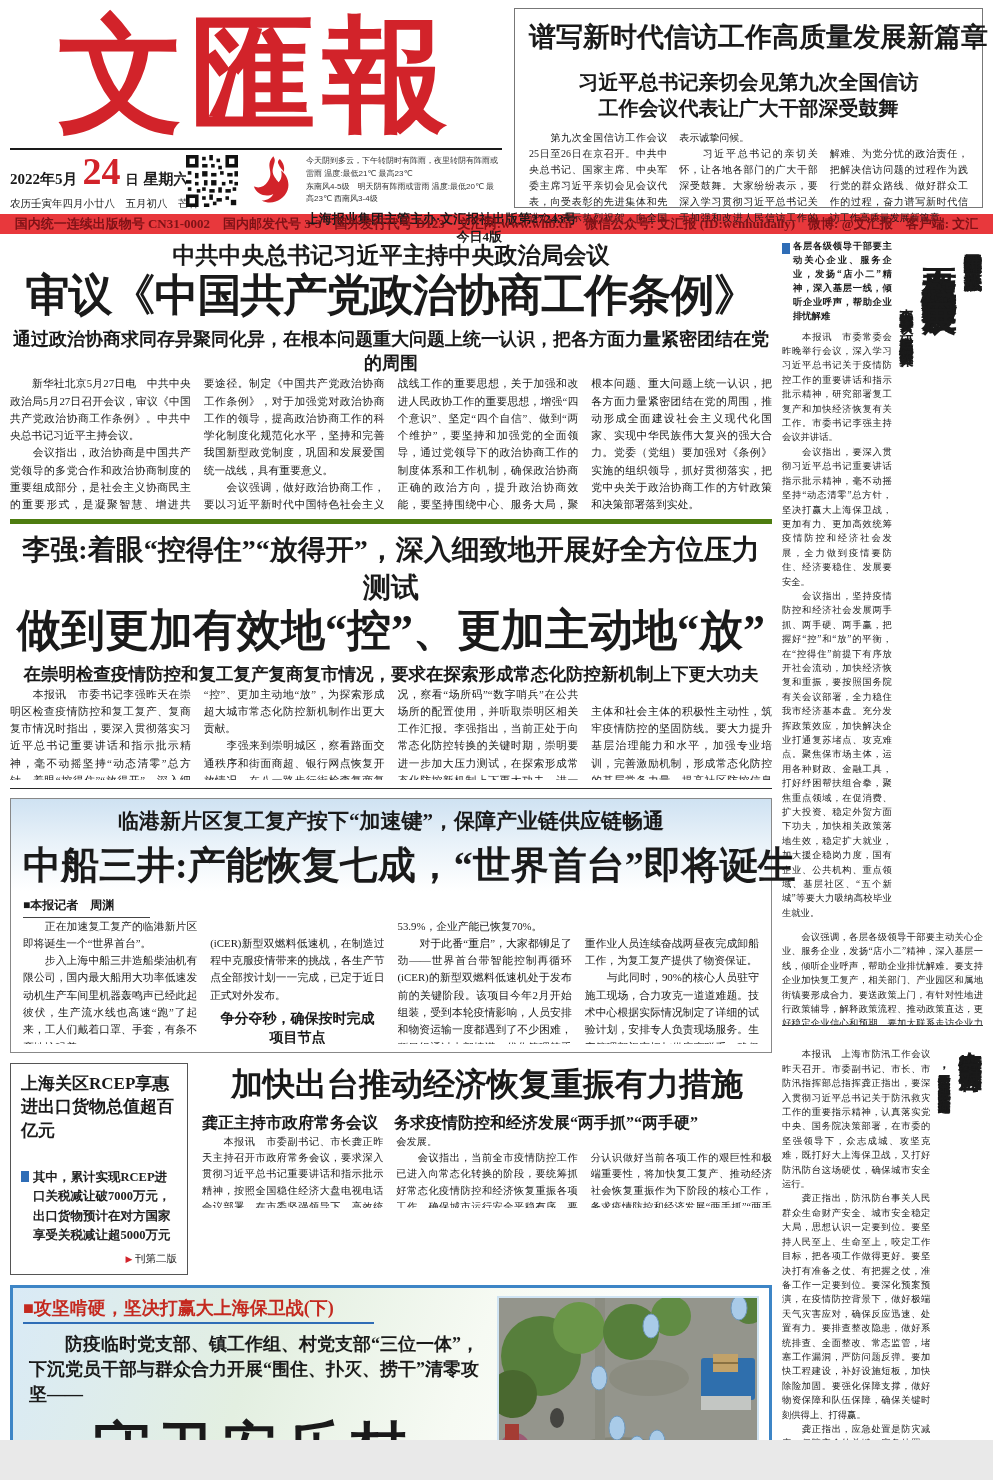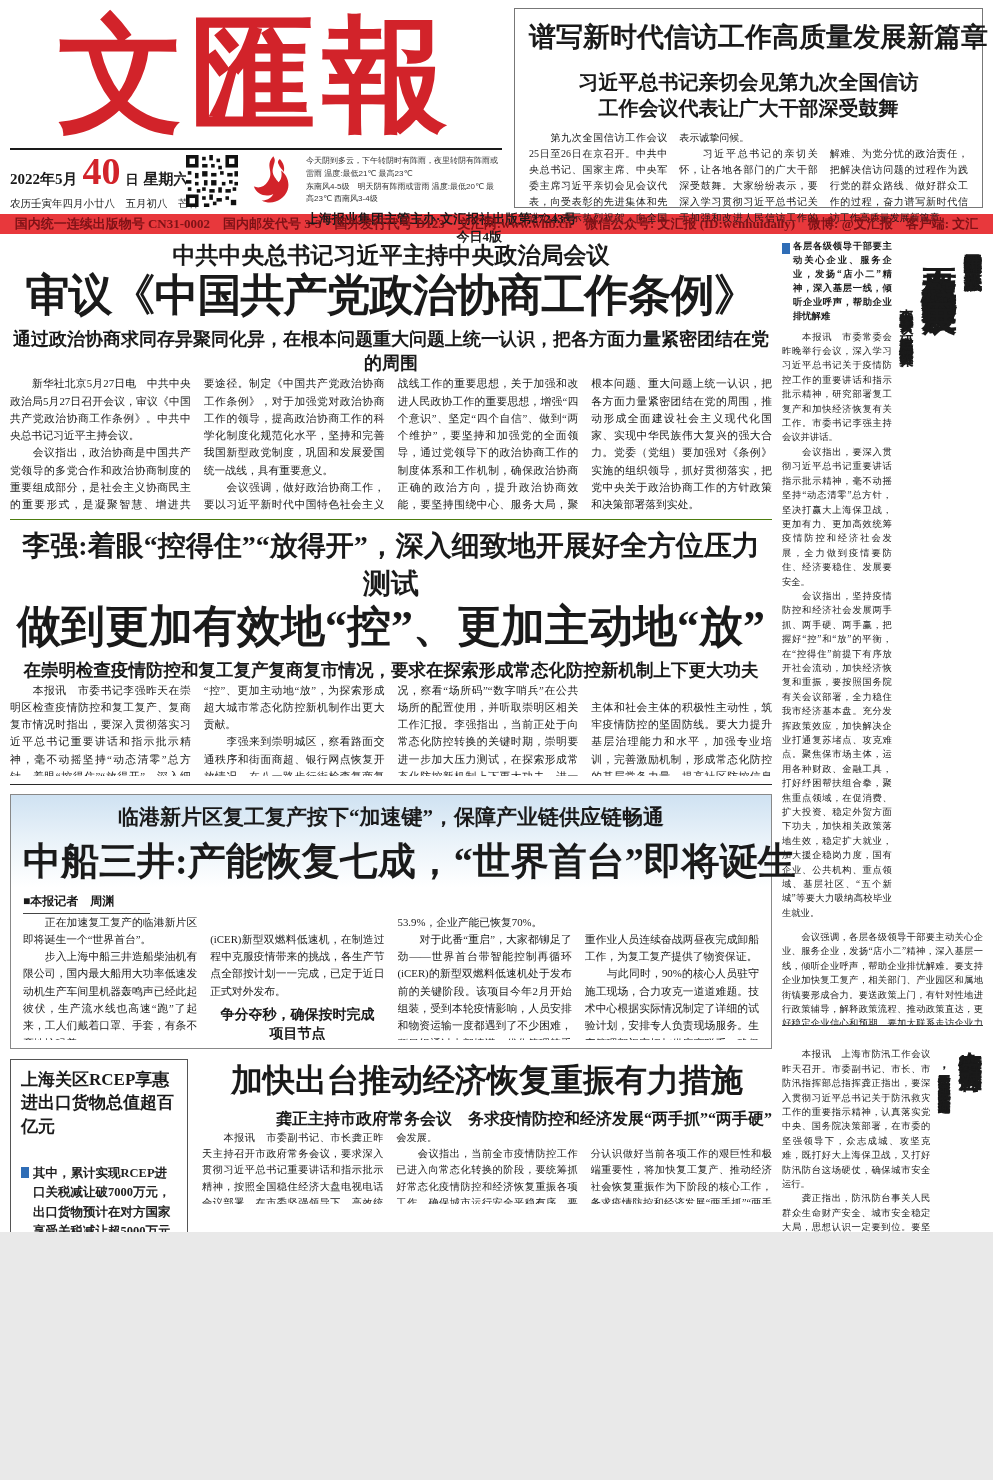--- a/index.html
+++ b/index.html
@@ -1,16 +1,16 @@
 <!DOCTYPE html>
 <html><head>
 <meta charset="utf-8">
 <style>
   html,body{margin:0;padding:0;background:#e9e9e9}
-  .page{width:993px;height:1232px;margin:0 auto;background:#fff;position:relative;overflow:hidden;
+  .page{width:993px;height:1440px;margin:0 auto;background:#fff;position:relative;overflow:hidden;
         font-family:"Liberation Serif","DejaVu Serif",serif;color:#1a1a1a}
   .sans{font-family:"Liberation Sans","DejaVu Sans",sans-serif}
   
   .header{display:flex;gap:12px;padding:8px 10px 0 10px;height:208px;box-sizing:border-box}
   .h-left{width:492px;flex:none;display:flex;flex-direction:column}
   .masthead{font-size:126px;line-height:1.08;font-weight:900;color:#d2232a;text-align:center;letter-spacing:6px;white-space:nowrap}
   .date-row{border-top:2px solid #1a1a1a;margin-top:4px;padding-top:5px;display:flex;gap:8px;align-items:flex-start}
   .date-col{width:168px;flex:none}
   .date-main{display:flex;align-items:baseline;gap:5px;font-weight:bold;white-space:nowrap}
   .date-prefix{font-size:15px}
@@ -35,21 +35,21 @@
            display:flex;align-items:center;justify-content:center;margin-top:6px;white-space:nowrap;overflow:hidden}
   
   .content{display:flex;gap:10px;padding:6px 10px 0;box-sizing:border-box}
   .main{width:762px;flex:none}
   .sidebar{flex:1;min-width:0;display:flex;flex-direction:column}
   .cols{display:flex;gap:13px;}
   .col{flex:1;min-width:0;font-size:10.8px;line-height:1.6;text-align:justify;white-space:pre-line;overflow:hidden}
   .tri{color:#d2232a;font-size:9px}
   .blue-sq{display:inline-block;width:8px;height:11px;background:#2f6db6;flex:none;margin-top:3px}
   
-  .art1{border-bottom:1px solid #4d7c0f;padding-bottom:8px}
+  .art1{border-bottom:5px solid #4d7c0f;padding-bottom:8px}
   .a1-kicker{font-size:23px;font-weight:bold;text-align:center}
   .a1-headline{font-size:44px;font-weight:900;text-align:center;line-height:1.12;letter-spacing:-1px;white-space:nowrap}
   .a1-sub{font-size:18px;font-weight:bold;text-align:center;margin-top:7px}
   .art1 .col{height:136px}
   
   .art2{border-bottom:1px solid #2a2a2a;padding:7px 0 8px}
   .a2-kicker{font-size:28px;font-weight:bold;text-align:center}
   .a2-headline{font-size:44px;font-weight:900;text-align:center;line-height:1.1;white-space:nowrap}
   .a2-sub{font-size:17.5px;font-weight:bold;text-align:center;margin-top:6px}
   .art2 .col{height:94px}
@@ -62,21 +62,21 @@
   .art3 .col{height:126px}
   .col-subhead{font-size:14px;font-weight:bold;text-align:center;margin:6px 0;line-height:1.35}
   
   .bottom-row{display:flex;gap:14px;margin-top:10px}
   .rcep{width:178px;flex:none;border:1px solid #555;padding:8px 10px;box-sizing:border-box}
   .rcep-h{font-size:17px;font-weight:900;line-height:1.4}
   .rcep-b{font-size:12.5px;font-weight:bold;color:#222;margin-top:25px;line-height:1.55;display:flex;gap:4px}
   .rcep-jump{text-align:right;font-size:10.5px;margin-top:6px}
   .art4{flex:1;min-width:0}
   .a4-headline{font-size:32px;font-weight:900;text-align:center;white-space:nowrap}
-  .a4-sub{font-size:16px;font-weight:bold;text-align:right;margin-top:6px}
+  .a4-sub{font-size:16px;font-weight:bold;text-align:left;margin-top:6px}
   .art4 .col{height:74px;font-size:10.2px}
   
   .anle{border:3px solid #3d85c6;margin-top:10px;padding:8px 10px;box-sizing:border-box;height:362px;display:flex;gap:12px;
         background:linear-gradient(110deg,#d9eaf6 0%,#e3efe1 30%,#f6faf3 55%,#fff 78%)}
   .anle-left{flex:1;min-width:0}
   .anle-tag{color:#c4291f;font-size:18px;font-weight:bold;display:inline-block;border-bottom:2px solid #2f6db6;padding:0 40px 2px 0}
   .anle-kicker{font-size:18px;font-weight:bold;line-height:1.4;margin-top:8px;text-indent:2em;padding:0 6px}
   .anle-headline{font-size:56px;font-weight:900;text-align:center;margin:4px 0 6px;letter-spacing:8px;white-space:nowrap}
   .anle-cols{display:flex;gap:12px}
   .anle-col{flex:1;min-width:0;font-size:10.2px;line-height:1.58;text-align:justify;white-space:pre-line;overflow:hidden;height:178px}
@@ -102,21 +102,21 @@
 
 <div class="page">
 
   <div class="header">
     <div class="h-left">
       <div class="masthead">文匯報</div>
       <div class="date-row">
         <div class="date-col">
           <div class="date-main">
             <span class="date-prefix">2022年5月</span>
-            <span class="date-day">40</span>
+            <span class="date-day">24</span>
             <span class="date-suffix">日</span>
             <span class="weekday">星期六</span>
           </div>
           <div class="lunar">农历壬寅年四月小廿八　五月初八　芒种</div>
         </div>
         <div class="qr-box">
           <svg viewBox="0 0 29 29" width="52" height="52">
             <rect width="29" height="29" fill="#fff"></rect>
             <g fill="#111">
               <rect x="0" y="0" width="7" height="7"></rect>

